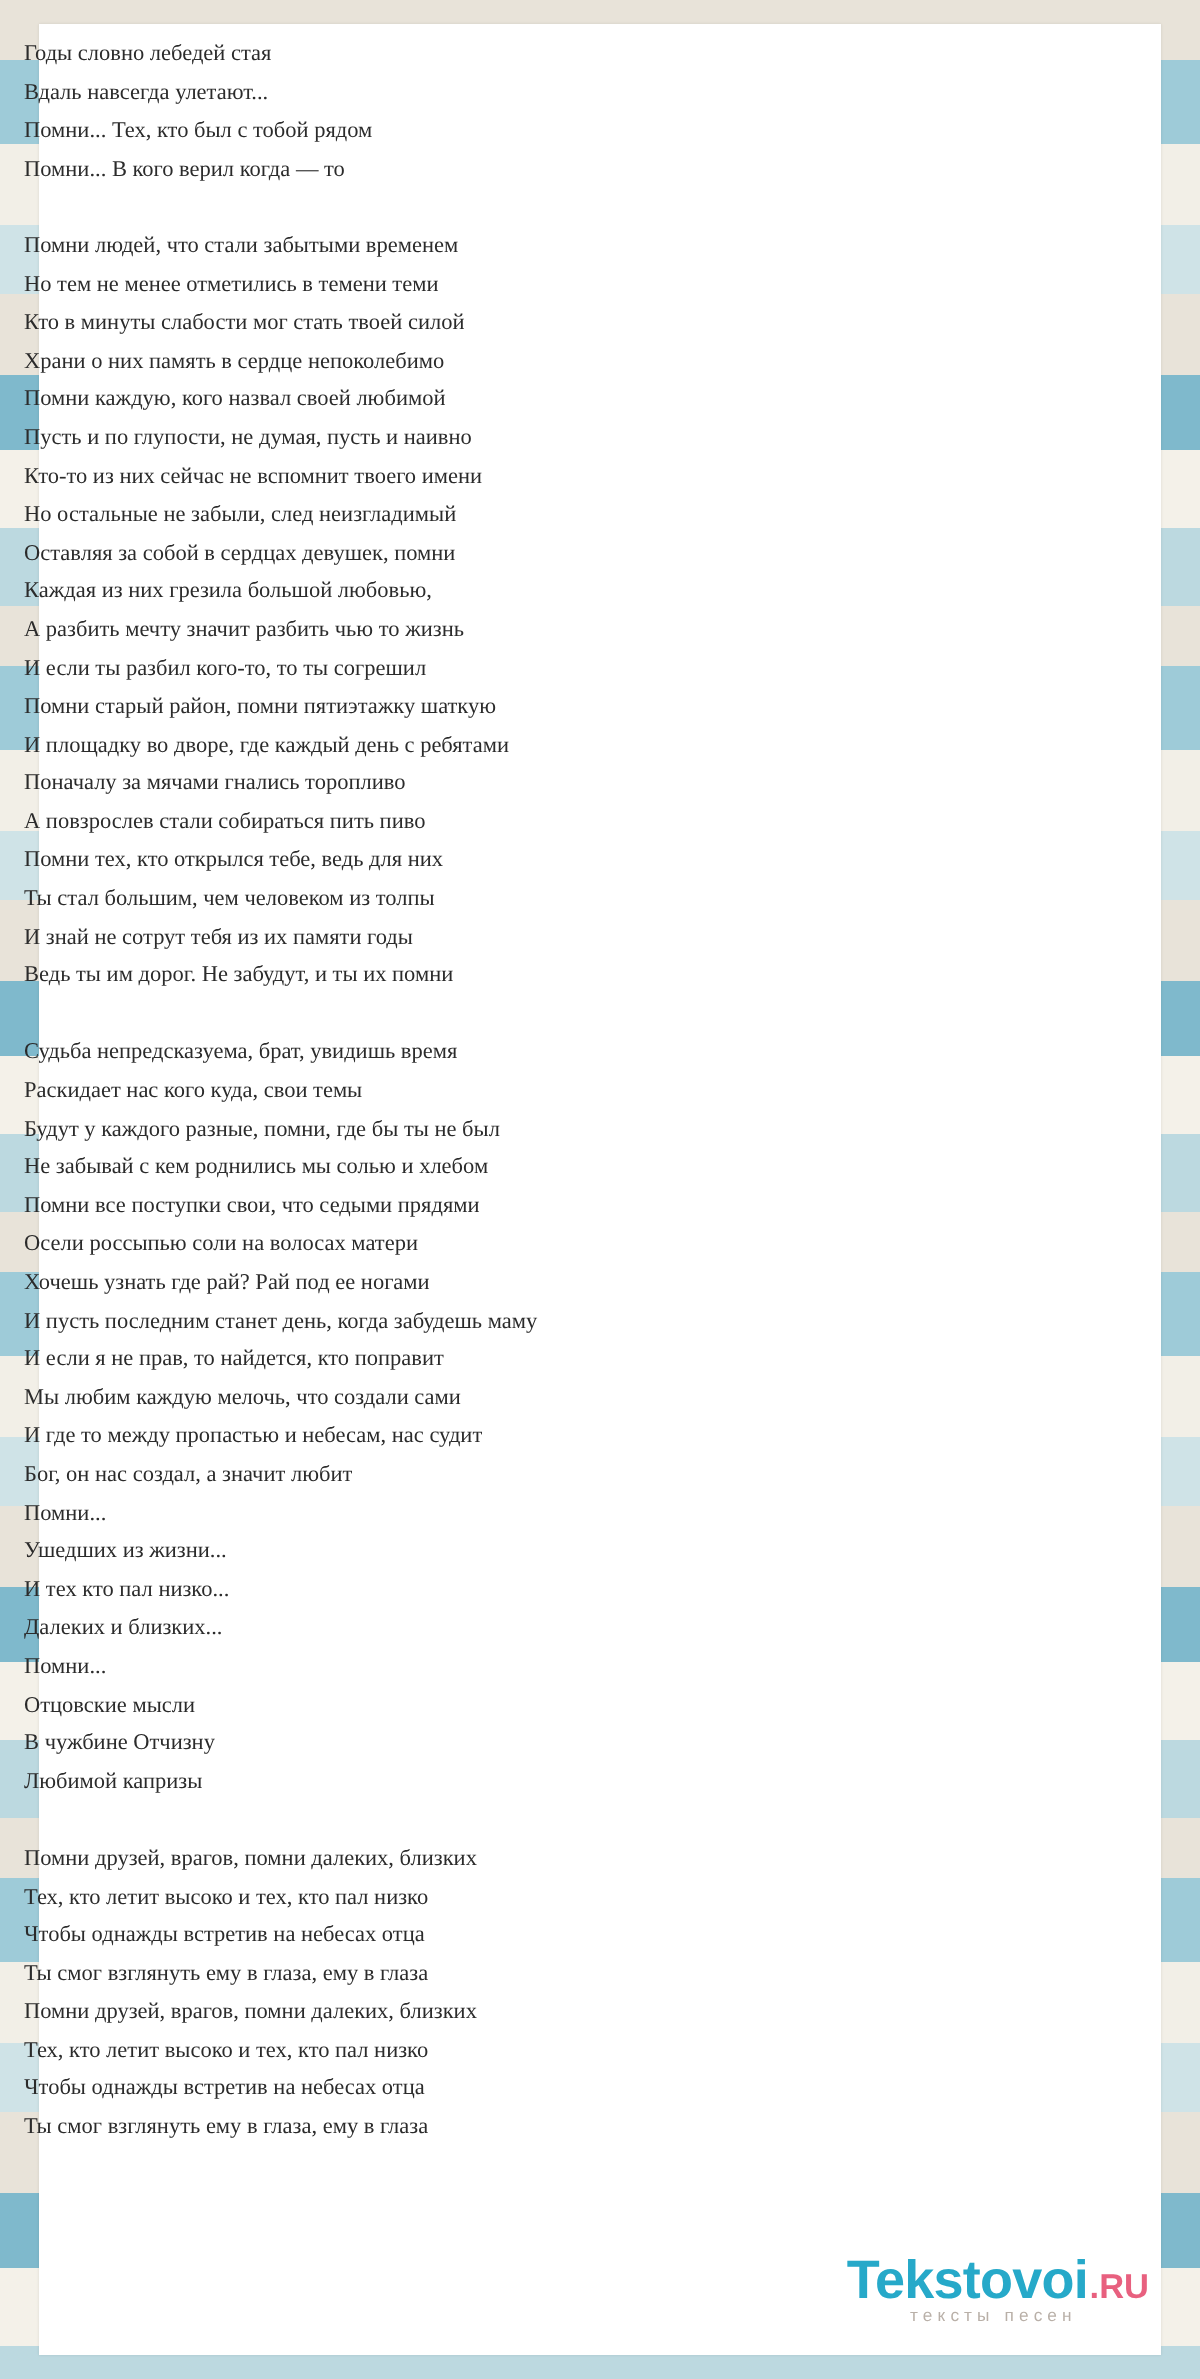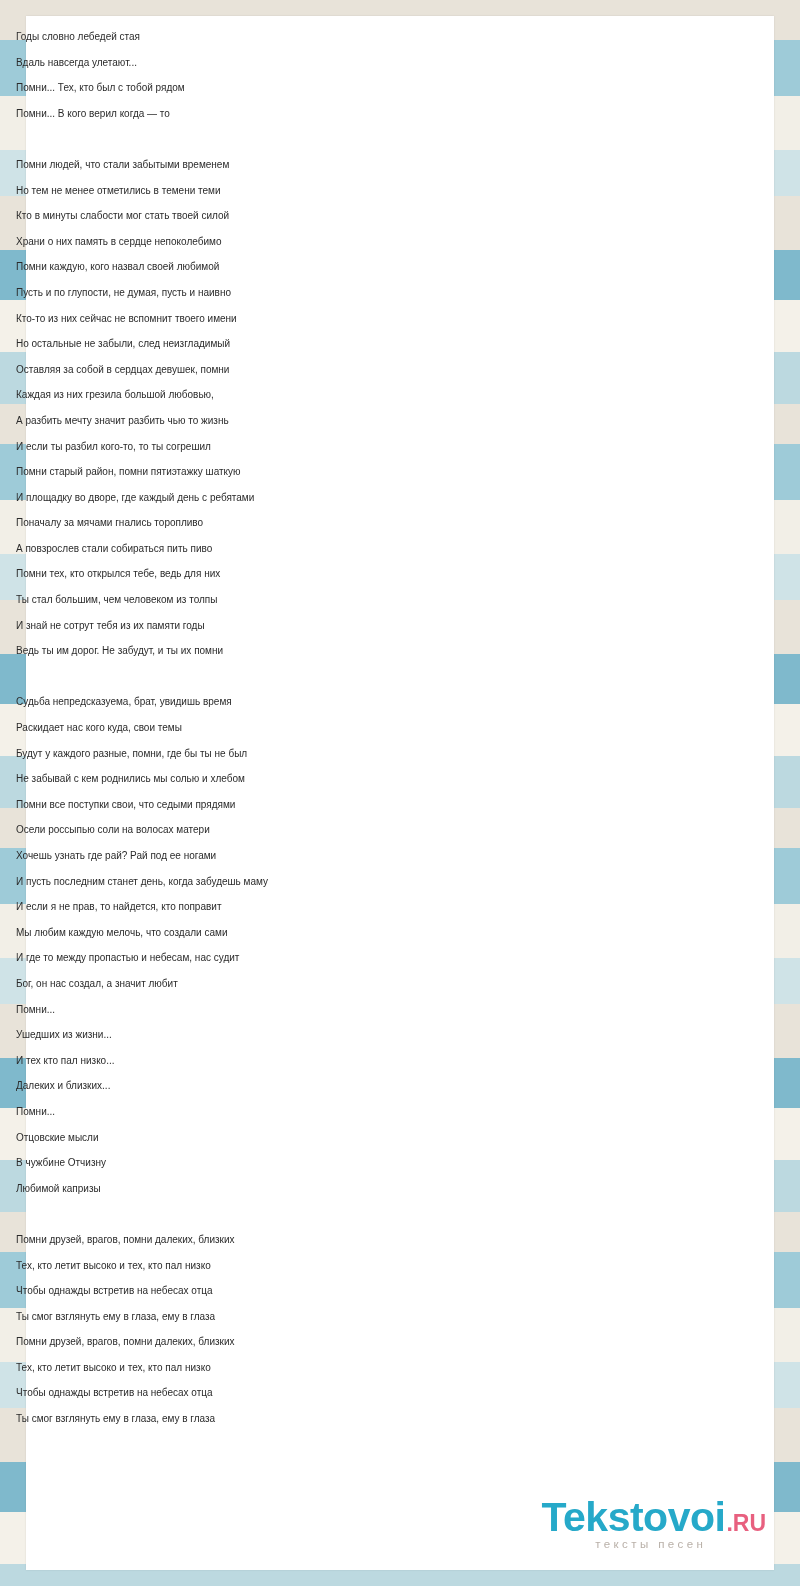--- a/index.html
+++ b/index.html
@@ -74,40 +74,40 @@
     border-bottom: 1px dashed #bcd3dd;
     margin-bottom: 16px;
   }
   .performer-link {
     color: #1a6fb5;
     text-decoration: none;
     cursor: pointer;
   }
 
   .lyrics {
-    font-size: 10px;
+    font-size: 15px;
     line-height: 25.6px;
     color: #2b2b2b;
     white-space: pre-wrap;
     word-wrap: break-word;
     margin: 0;
-    font-family: Liberation Sans, sans-serif;
+    font-family: Liberation Serif, serif;
   }
 
   
   .logo {
     position: absolute;
     right: 34px;
     bottom: 36px;
     text-align: right;
     z-index: 4;
     line-height: 1;
   }
   .logo-main {
-    font-size: 41px;
+    font-size: 36px;
     font-weight: bold;
     color: #26a9c9;
     letter-spacing: -0.5px;
     display: inline-block;
   }
   .logo-tld {
     font-size: 23px;
     font-weight: bold;
     color: #e8607f;
     display: inline-block;

